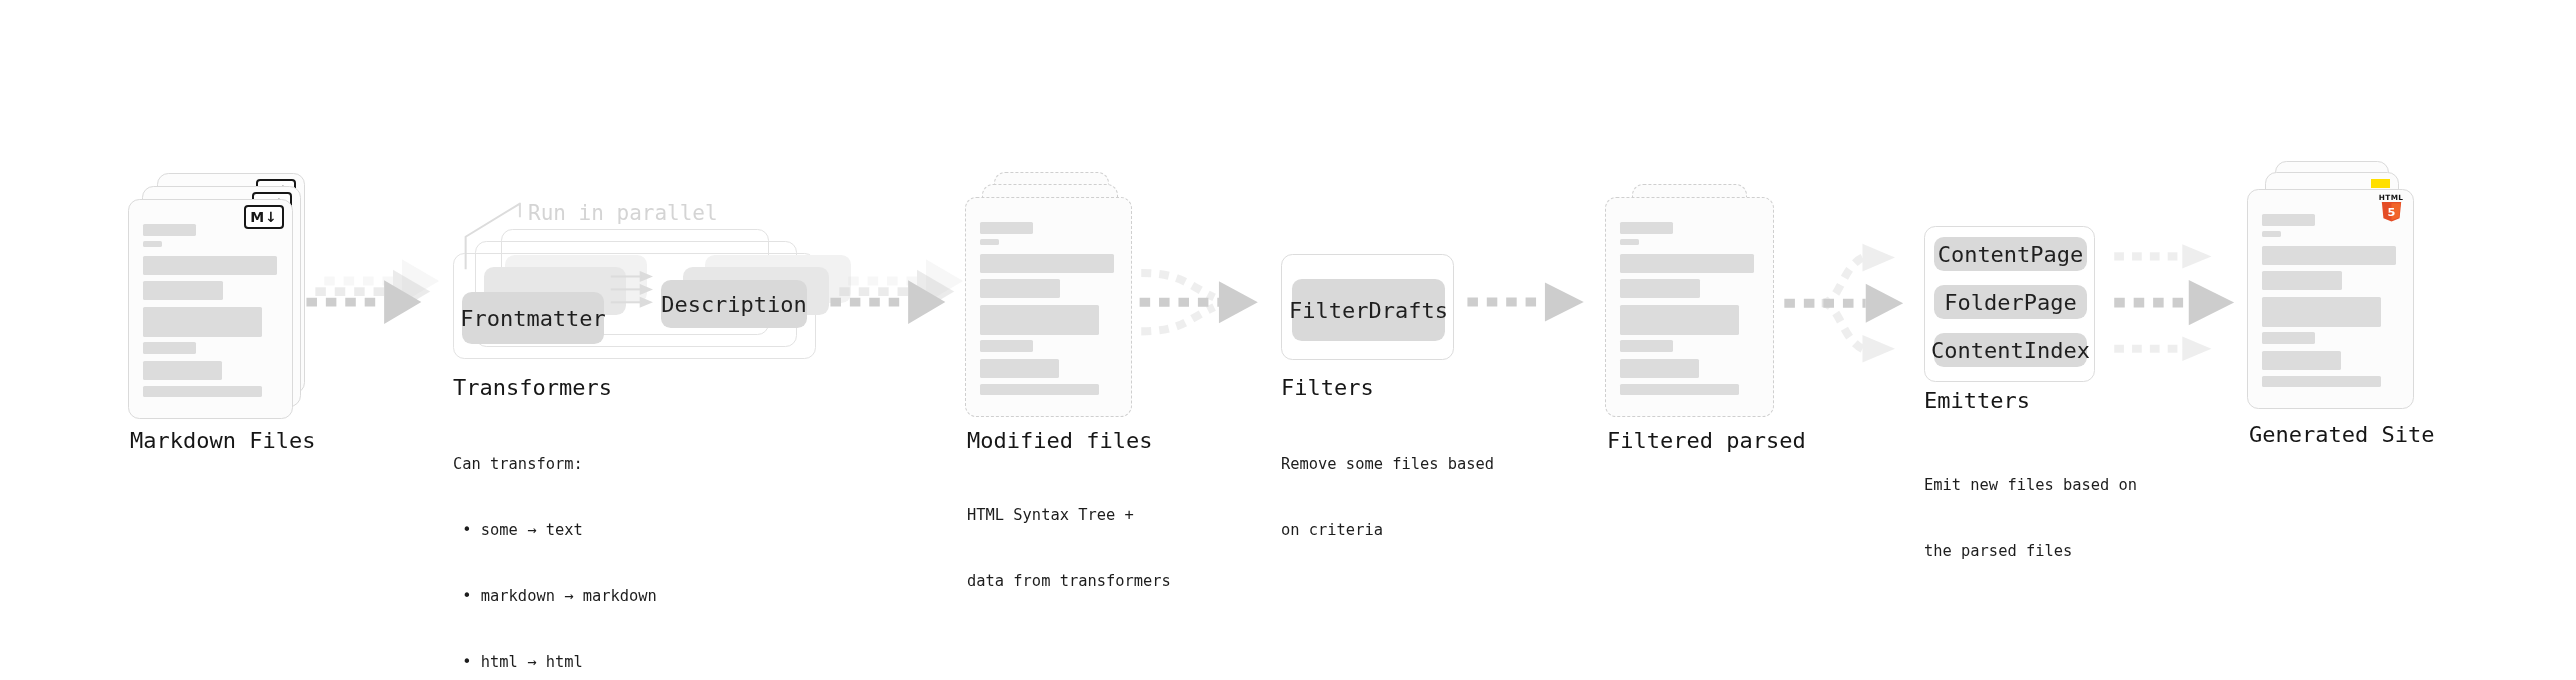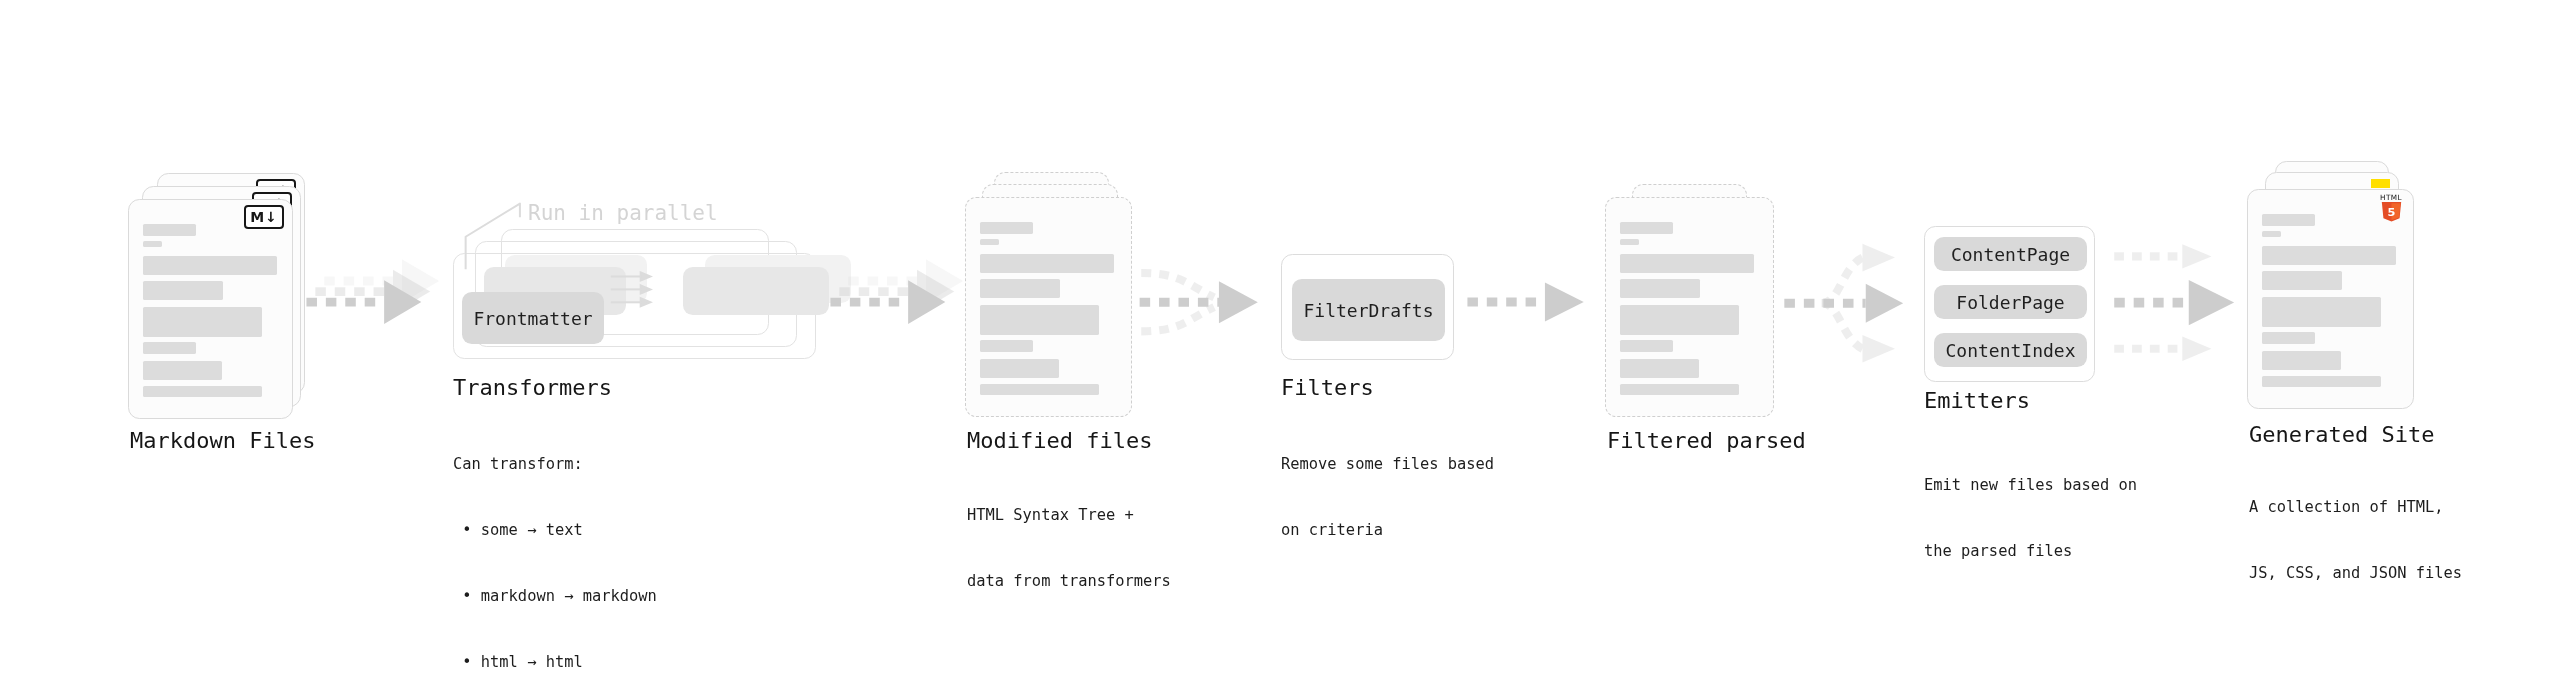--- a/index.html
+++ b/index.html
@@ -29,33 +29,33 @@
     font-family:"DejaVu Sans","Liberation Sans",sans-serif;font-weight:bold;font-size:14px;
     display:flex;align-items:center;justify-content:center;letter-spacing:0.8px;
   }
   
   .stage-label{position:absolute;color:#161616;font-size:22px;white-space:nowrap;}
   .stage-sub{position:absolute;color:#1d1d1d;font-size:15.4px;line-height:22px;white-space:pre;}
   .parallel-note{position:absolute;color:#d4d4d4;font-size:21px;white-space:nowrap;}
   
   .tbox{position:absolute;border:1.6px solid #e2e2e2;border-radius:11.4px;background:transparent;box-sizing:border-box;}
   .pill{
-    position:absolute;background:#d9d9d9;border-radius:9.8px;color:#1f1f1f;font-size:18px;
+    position:absolute;background:#d9d9d9;border-radius:9.8px;color:#1f1f1f;font-size:22px;
     display:flex;align-items:center;justify-content:center;white-space:nowrap;box-sizing:border-box;
   }
   .pill.ghost1{background:#e7e7e7;}
   .pill.ghost2{background:#f2f2f2;}
   .svg-abs{position:absolute;}
   
   .css-badge{position:absolute;top:3.3px;right:8.1px;width:14.6px;text-align:center;}
   .css-badge .css-txt{font-family:"DejaVu Sans","Liberation Sans",sans-serif;font-size:6.5px;font-weight:bold;color:#111;line-height:6.5px;margin-top:16px;}
   .css-badge .css-bar{width:14px;height:3.3px;background:#2d63ea;margin-top:0.8px;}
   .js-badge{position:absolute;top:5.7px;right:8.1px;width:18.7px;height:9.8px;background:#ffdf00;}
   .html5-badge{position:absolute;top:4.1px;right:9.8px;width:24.4px;text-align:center;}
-  .html5-badge .html-txt{font-family:"DejaVu Sans","Liberation Sans",sans-serif;font-size:7.3px;font-weight:normal;color:#111;letter-spacing:0.4px;line-height:8.1px;}
+  .html5-badge .html-txt{font-family:"DejaVu Sans","Liberation Sans",sans-serif;font-size:7.3px;font-weight:bold;color:#111;letter-spacing:0.4px;line-height:8.1px;}
 </style>
 </head>
 <body>
 
 <div class="canvas">
 
   <div class="card" style="left:157px;top:173px;width:148px;height:221px;">
     <div class="md-badge">M↓</div>
   </div>
   <div class="card" style="left:142px;top:186px;width:159px;height:221px;">
@@ -94,20 +94,21 @@
   <div class="tbox" style="left:501px;top:229px;width:268px;height:106px;"></div>
   <div class="tbox" style="left:475px;top:241px;width:322px;height:106px;"></div>
   <div class="tbox" style="left:453px;top:253px;width:363px;height:106px;"></div>
 
   <div class="pill ghost2" style="left:505px;top:255px;width:142px;height:48px;"></div>
   <div class="pill ghost1" style="left:484px;top:267px;width:142px;height:48px;"></div>
   <div class="pill" style="left:462px;top:292px;width:142px;height:52px;">Frontmatter</div>
 
   <div class="pill ghost2" style="left:705px;top:255px;width:146px;height:48px;"></div>
   <div class="pill ghost1" style="left:683px;top:267px;width:146px;height:48px;"></div>
+  <div class="pill" style="left:661px;top:280px;width:146px;height:48px;">Description</div>
 
   <svg class="svg-abs" style="left:609px;top:270px;" width="44" height="42" viewBox="0 0 54 52">
     <g stroke="#dcdcdc" stroke-width="2.5" fill="#dcdcdc">
       <line x1="2" y1="8" x2="39" y2="8"></line>
         <polygon points="39,3 51,8 39,13"></polygon>
       <line x1="2" y1="24" x2="39" y2="24"></line>
         <polygon points="39,19 51,24 39,29"></polygon>
       <line x1="2" y1="40" x2="39" y2="40"></line>
         <polygon points="39,35 51,40 39,45"></polygon>
     </g>
@@ -257,19 +258,15 @@
         <div class="sk sk-b"></div>
         <div class="sk sk-c"></div>
         <div class="sk sk-d"></div>
       <div class="sk sk-e"></div>
         <div class="sk sk-f"></div>
         <div class="sk sk-g"></div>
         <div class="sk sk-h"></div>
     </div>
   </div>
   <div class="stage-label" style="left:2249px;top:422px;">Generated Site</div>
-  <div class="stage-sub" style="left:2249px;top:452px;">
-    <div>A collection of HTML,</div>
-    <div>JS, CSS, and JSON files</div>
-  </div>
 
 </div>
 
 
 </body></html>

